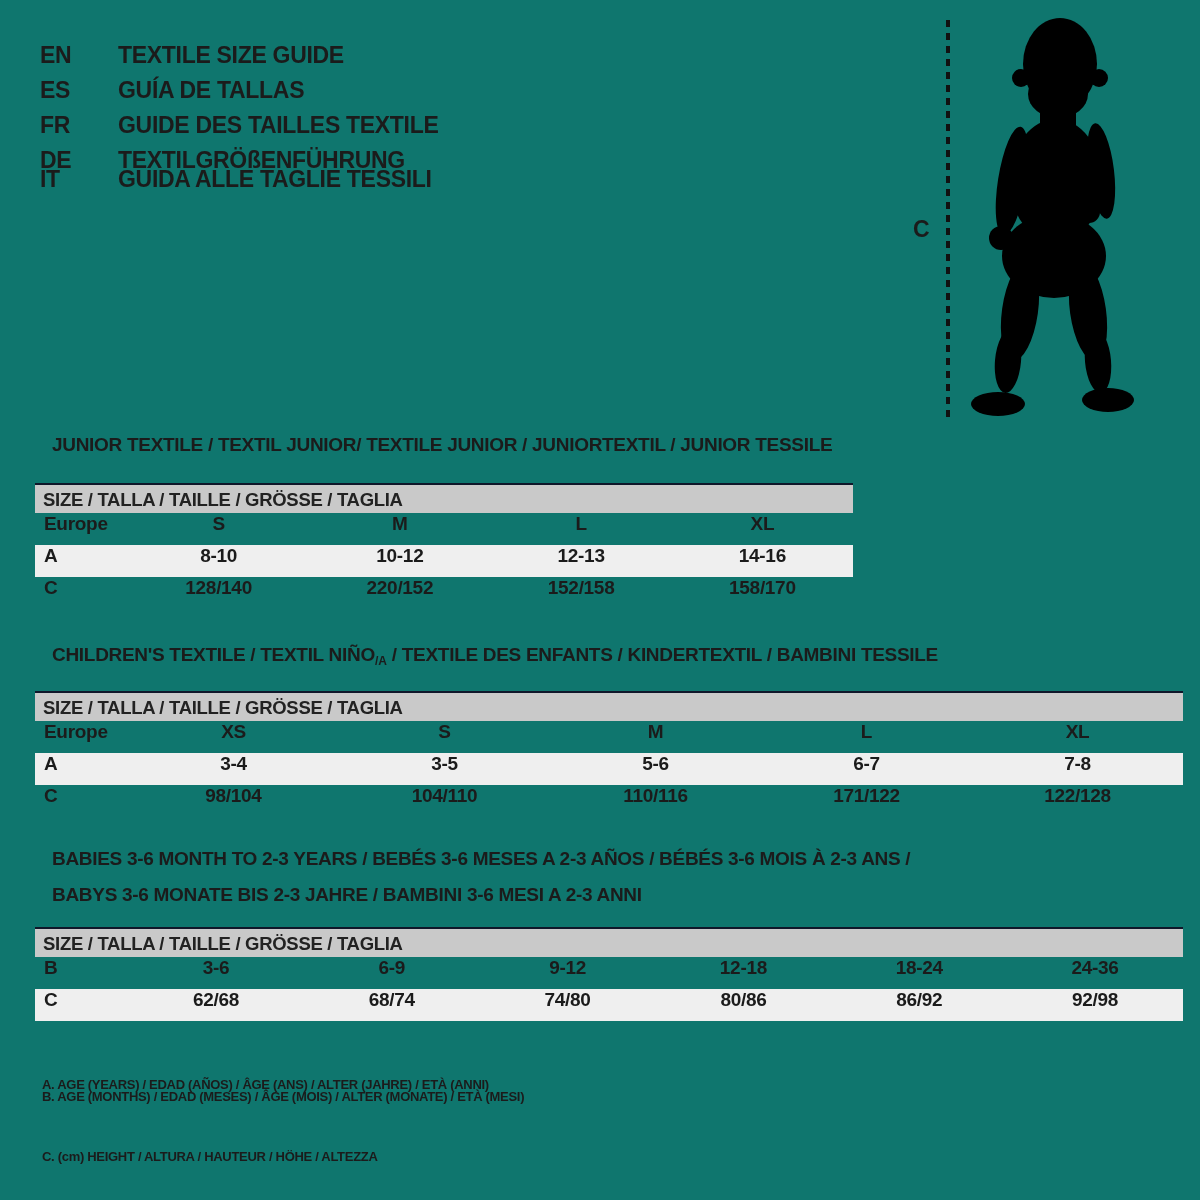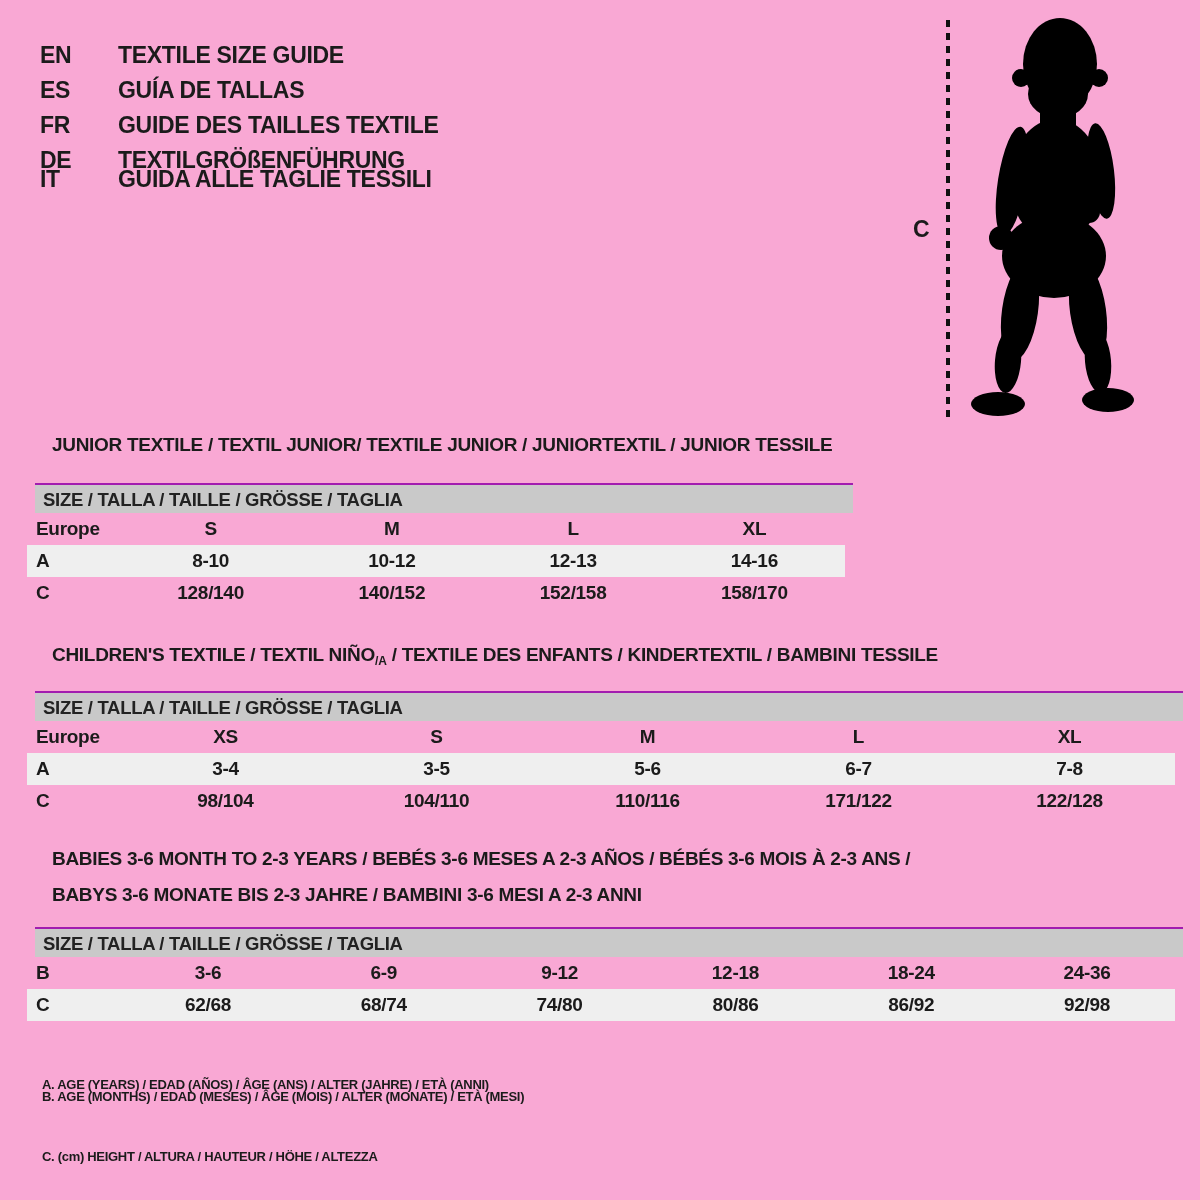--- a/index.html
+++ b/index.html
@@ -1,41 +1,41 @@
 <!DOCTYPE html>
 <html><head>
 <meta charset="utf-8">
 <style>
   html,body{margin:0;padding:0;background:#fff;}
   #canvas{
-    position:relative;width:1200px;height:1200px;background:#f9a8d4;
+    position:relative;width:1200px;height:1200px;background:#0f766e;
     font-family:"Liberation Sans","DejaVu Sans",sans-serif;
     color:#1b1b1b;font-weight:700;letter-spacing:-0.3px;overflow:hidden;
   }
   .abs{position:absolute;}
   
   .lang-row{position:absolute;left:40px;display:flex;font-size:23px;line-height:26px;}
   .lang-code{width:78px;flex:none;}
   
   .measure-line{
     position:absolute;left:946px;top:20px;width:4px;height:398px;
     background:repeating-linear-gradient(to bottom,#111 0 7px,transparent 7px 13px);
   }
   .measure-label{position:absolute;left:913px;top:216px;font-size:23px;}
   
   .sec-title{position:absolute;left:42px;font-size:19px;line-height:21px;white-space:nowrap;margin-left:10px;}
   .sub{font-size:12px;vertical-align:-4px;letter-spacing:0;}
   
   .size-bar{
     position:absolute;left:35px;height:30px;line-height:29px;
-    background:#c9c9c9;border-top:2px solid #a21caf;box-sizing:border-box;
+    background:#c9c9c9;border-top:2px solid #0f172a;box-sizing:border-box;
     padding-left:8px;font-size:18.5px;color:#222;white-space:nowrap;
   }
   
-  .t-row{position:absolute;left:27px;height:32px;display:flex;align-items:center;font-size:19px;}
+  .t-row{position:absolute;left:35px;height:32px;display:flex;align-items:flex-start;font-size:19px;}
   .t-row.alt{background:#efefef;}
   .t-label{width:93px;flex:none;padding-left:9px;box-sizing:border-box;text-align:left;}
   .t-cell{flex:1;text-align:center;}
   
   .legend-line{position:absolute;left:42px;font-size:13px;line-height:22px;white-space:nowrap;}
 </style>
 </head>
 <body>
 
 <div id="canvas">
@@ -98,21 +98,21 @@
   <div class="t-row alt" style="top:545px;width:818px">
     <span class="t-label">A</span>
     <span class="t-cell">8-10</span>
     <span class="t-cell">10-12</span>
     <span class="t-cell">12-13</span>
     <span class="t-cell">14-16</span>
   </div>
   <div class="t-row" style="top:577px;width:818px">
     <span class="t-label">C</span>
     <span class="t-cell">128/140</span>
-    <span class="t-cell">140/152</span>
+    <span class="t-cell">220/152</span>
     <span class="t-cell">152/158</span>
     <span class="t-cell">158/170</span>
   </div>
 
   <div class="sec-title" style="top:644px"><span>CHILDREN'S TEXTILE / TEXTIL NIÑO</span><span class="sub">/A</span><span> / TEXTILE DES ENFANTS / KINDERTEXTIL / BAMBINI TESSILE</span></div>
   <div class="size-bar" style="top:691px;width:1148px">SIZE / TALLA / TAILLE / GRÖSSE / TAGLIA</div>
 
   <div class="t-row" style="top:721px;width:1148px">
     <span class="t-label">Europe</span>
     <span class="t-cell">XS</span>

